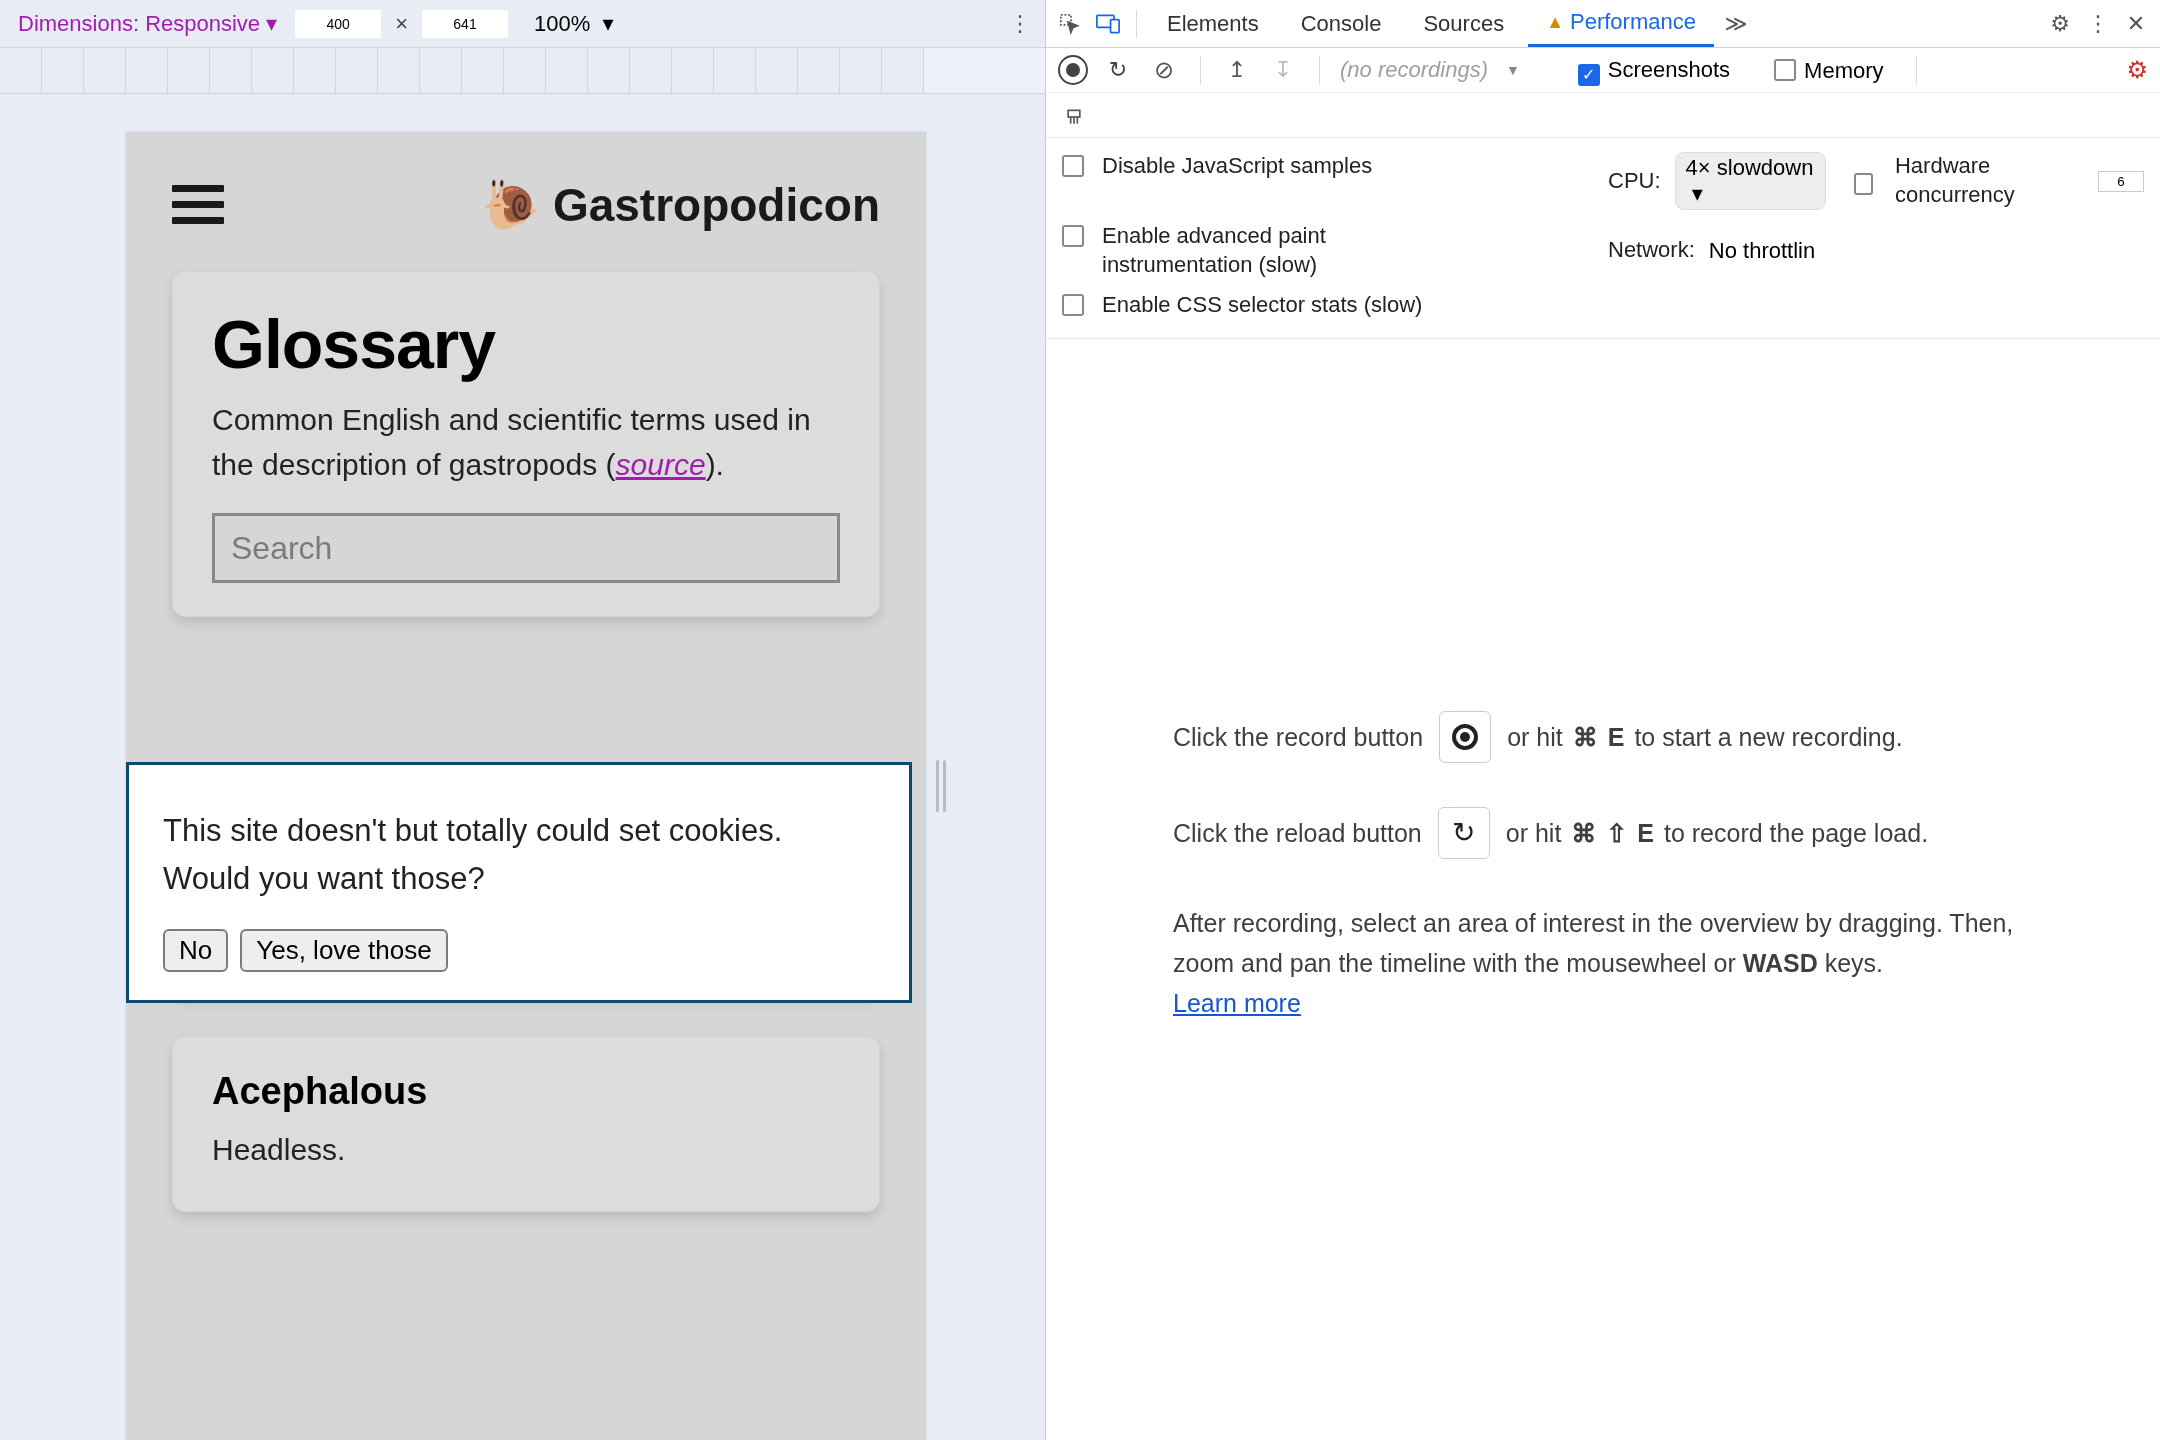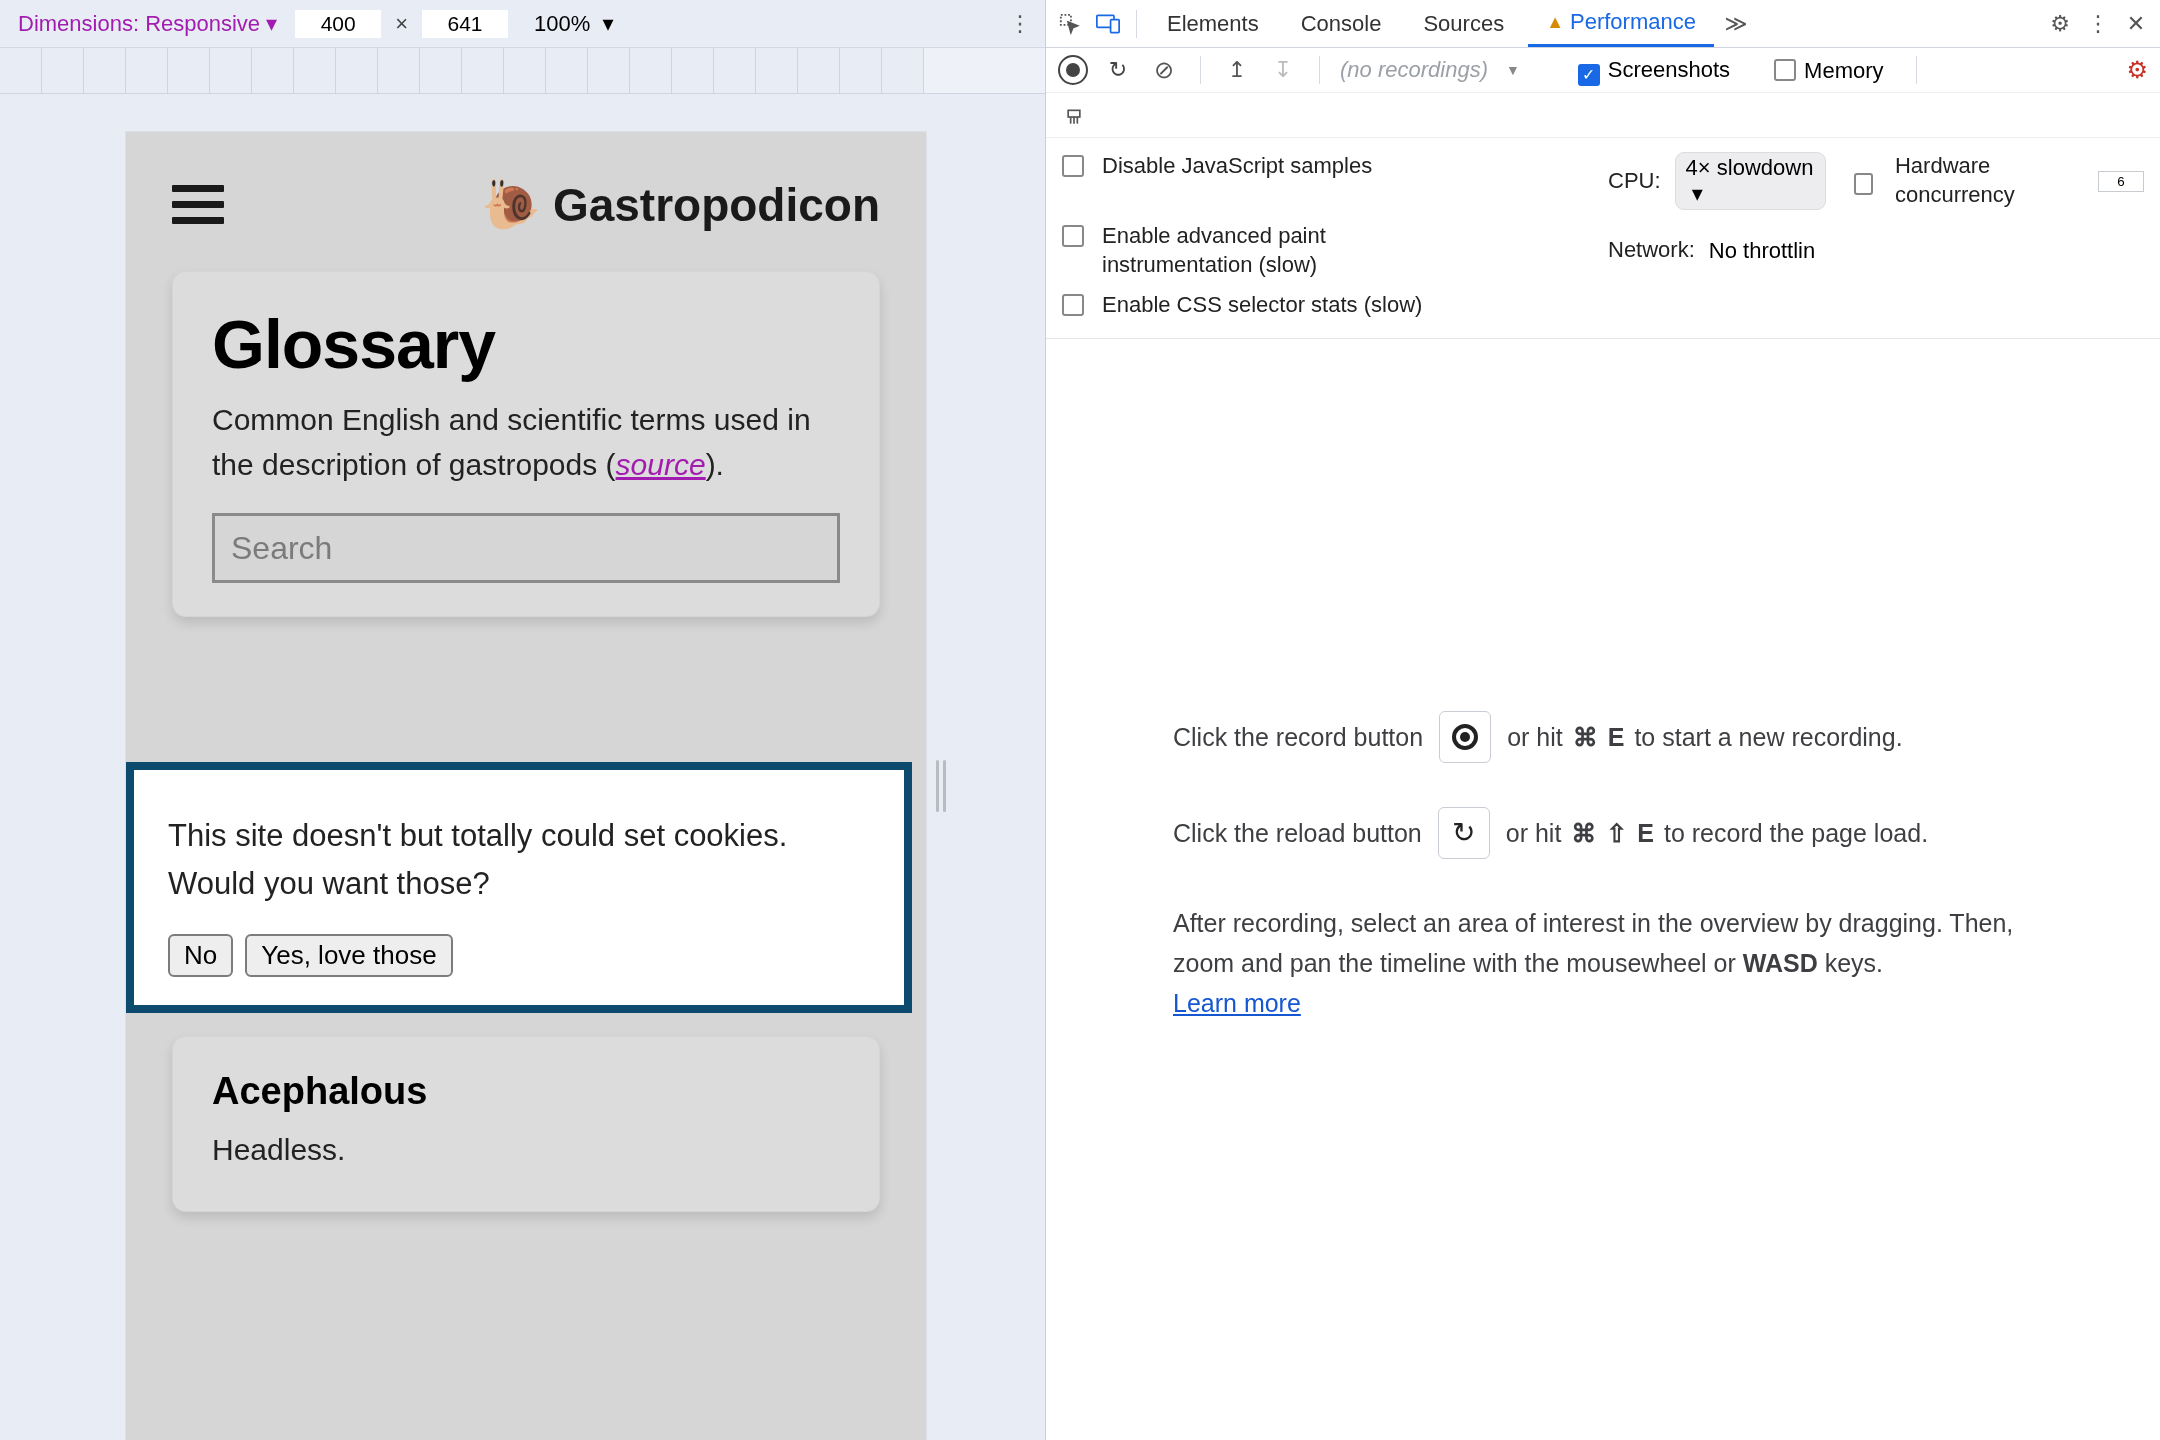--- a/index.html
+++ b/index.html
@@ -22,21 +22,21 @@
   width: 1045px;
   font-size: 22px;
 }
 .dim-label { color: #a21caf; }
 .dim-caret { margin-left: 6px; }
 .dim-input {
   width: 86px; height: 28px;
   background: #fff;
   border: none;
   text-align: center;
-  font-size: 21px;
+  font-size: 14px;
   margin: 0 6px;
 }
 .dim-x { margin: 0 8px; color: #444; }
 .zoom-dd { margin-left: 20px; }
 .kebab-icon { margin-left: auto; color: #555; letter-spacing: -4px; }
 .ruler-strip { height: 46px; width:1045px; background:#e8ecf5; border-bottom:1px solid #d0d5df; display:flex; }
 .ruler-strip .tick { width:42px; border-right:1px solid #cfd5e0; height:100%; }
 .ruler-strip .shade { flex:1; background:#eef1f8; }
 
 
@@ -93,21 +93,21 @@
   color:#7b7b7b;
   display:flex; align-items:center;
 }
 
 
 .dialog {
   position:absolute;
   left:0; right:14px;
   top:630px;
   background:#fff;
-  border:8px solid #0c4a6e;
+  border:3px solid #0c4a6e;
   padding:42px 34px 28px;
 }
 .dialog p { font-size:31px; color:#222; line-height:1.55; }
 .dialog .row { margin-top:26px; display:flex; gap:12px; }
 .dialog button {
   font-size:26px; padding:4px 14px;
   background:#eeeeef; border:2px solid #7c7c7c; border-radius:6px;
   cursor:pointer; font-family:inherit;
 }
 

